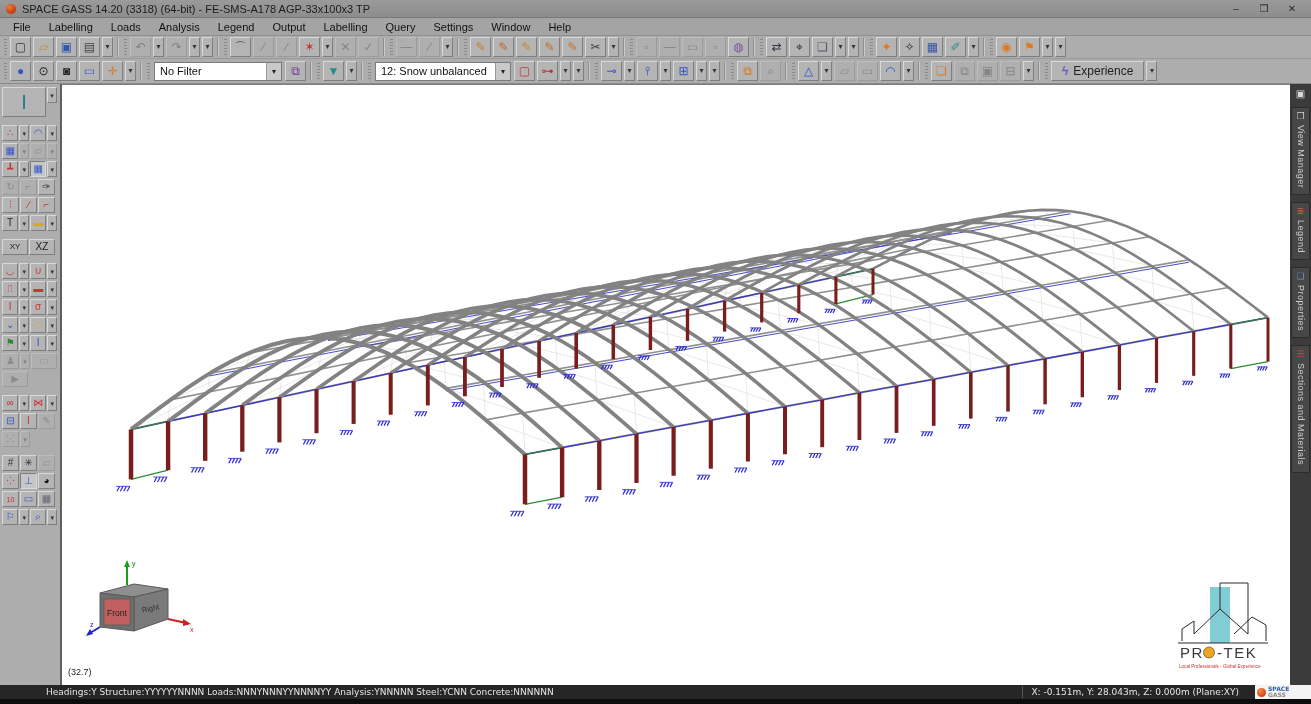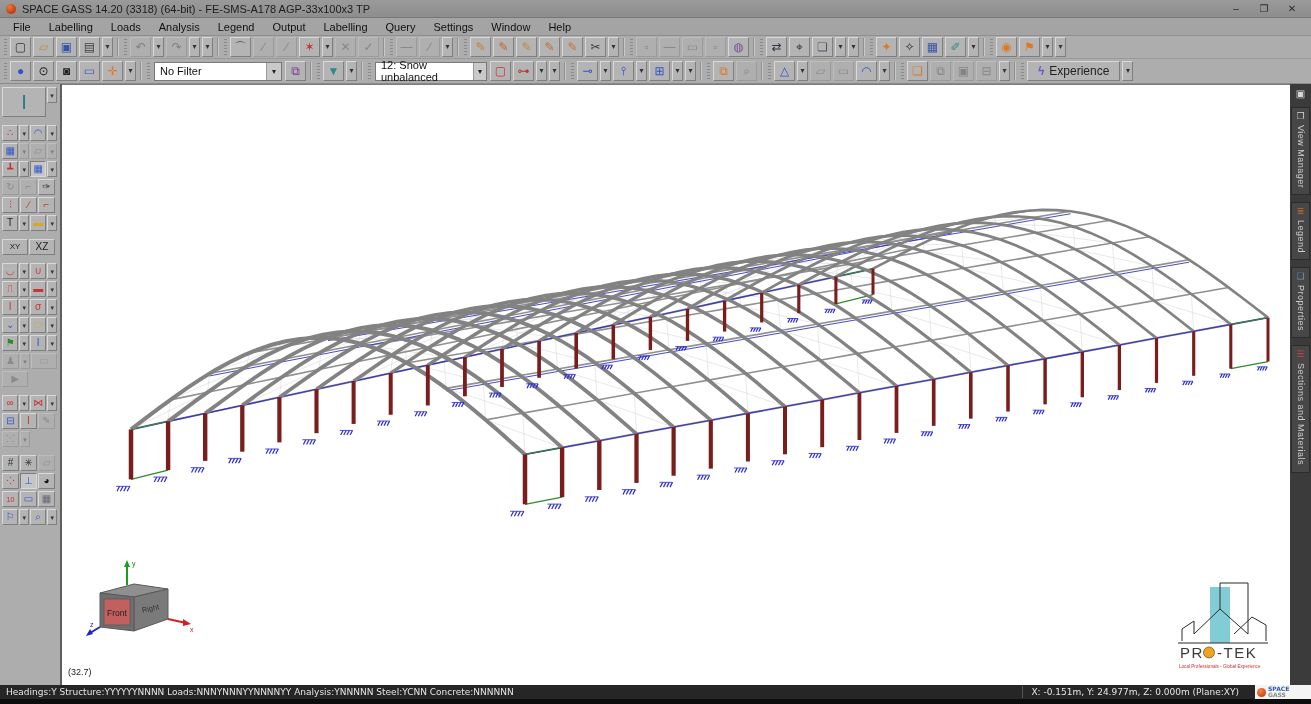--- a/index.html
+++ b/index.html
@@ -80,21 +80,21 @@
   .side-tab { width:19px; background:#474747; border:1px solid #2c2c2c;
     margin-bottom:7px; padding:3px 0 6px 0; display:flex; flex-direction:column;
     align-items:center; cursor:default; }
   .side-tab .ticon { font-size:9px; margin-bottom:4px; }
   .side-tab .tlabel { writing-mode:vertical-rl; font-size:9px; color:#cdcdcd;
     letter-spacing:.5px; }
 
   
   #statusbar { position:absolute; left:0; bottom:5px; width:100%; height:14px;
     background:#262626; display:flex; align-items:center; color:#e6e6e6;
-    font-family:"DejaVu Sans", sans-serif; font-size:9px; }
+    font-family:"DejaVu Sans", sans-serif; font-size:9px;padding-left:40px; }
   #status-left { padding-left:6px; }
   #status-right { margin-left:auto; display:flex; align-items:center; gap:8px; }
   #status-coords { border-left:1px solid #555; padding:1px 8px; }
   #sg-logo { width:56px; height:14px; background:#f4f4f4; display:flex;
     align-items:center; padding-left:2px; gap:2px; }
   #sg-orb { width:9px; height:9px; border-radius:50%;
     background:radial-gradient(circle at 35% 30%, #f08a4a, #d4490f 70%, #8a2a05); }
   .sg-txt { font-size:6px; line-height:6px; font-weight:bold; color:#2d5d9e; }
   .sg-txt div:last-child { color:#8a8a8a; }
   #bottom-strip { position:absolute; left:0; bottom:0; width:100%; height:5px; background:#0d0d0d; }
@@ -207,21 +207,21 @@
         <span>No Filter</span>
         <span class="arrow">▾</span>
       </div>
       <div class="tb-btn" style="color: rgb(122, 58, 154);">⧉</div>
       <div class="sep"></div>
       <div class="grip"></div>
       <div class="tb-btn" style="color: rgb(42, 138, 138);">▼</div>
       <div class="tb-btn tb-dd">▾</div>
       <div class="sep"></div>
       <div class="grip"></div>
-      <div class="combo" style="width: 112px;">
+      <div class="combo" style="width: 136px;">
         <span>12: Snow unbalanced</span>
         <span class="arrow">▾</span>
       </div>
       <div class="tb-btn" style="color: rgb(204, 51, 51);">▢</div>
       <div class="tb-btn" style="color: rgb(187, 51, 51);">⊶</div>
       <div class="tb-btn tb-dd">▾</div>
       <div class="tb-btn tb-dd">▾</div>
       <div class="sep"></div>
       <div class="grip"></div>
       <div class="tb-btn" style="color: rgb(51, 85, 204);">⊸</div>
@@ -960,21 +960,21 @@
       </div>
       <div class="side-tab">
         <div class="ticon" style="color: rgb(204, 68, 68);">☰</div>
         <div class="tlabel">Sections and Materials</div>
       </div>
     </div>
 
   <div id="statusbar">
     <div id="status-left">Headings:Y Structure:YYYYYYNNNN Loads:NNNYNNNYYNNNNYY Analysis:YNNNNN Steel:YCNN Concrete:NNNNNN</div>
     <div id="status-right">
-      <div id="status-coords">X: -0.151m, Y: 24.977m, Z: 0.000m (Plane:XY)</div>
+      <div id="status-coords">X: -0.151m, Y: 28.043m, Z: 0.000m (Plane:XY)</div>
       <div id="sg-logo">
         <div id="sg-orb"></div>
         <div class="sg-txt">
           <div>SPACE</div>
           <div>GASS</div>
         </div>
       </div>
     </div>
   </div>
   <div id="bottom-strip"></div>

